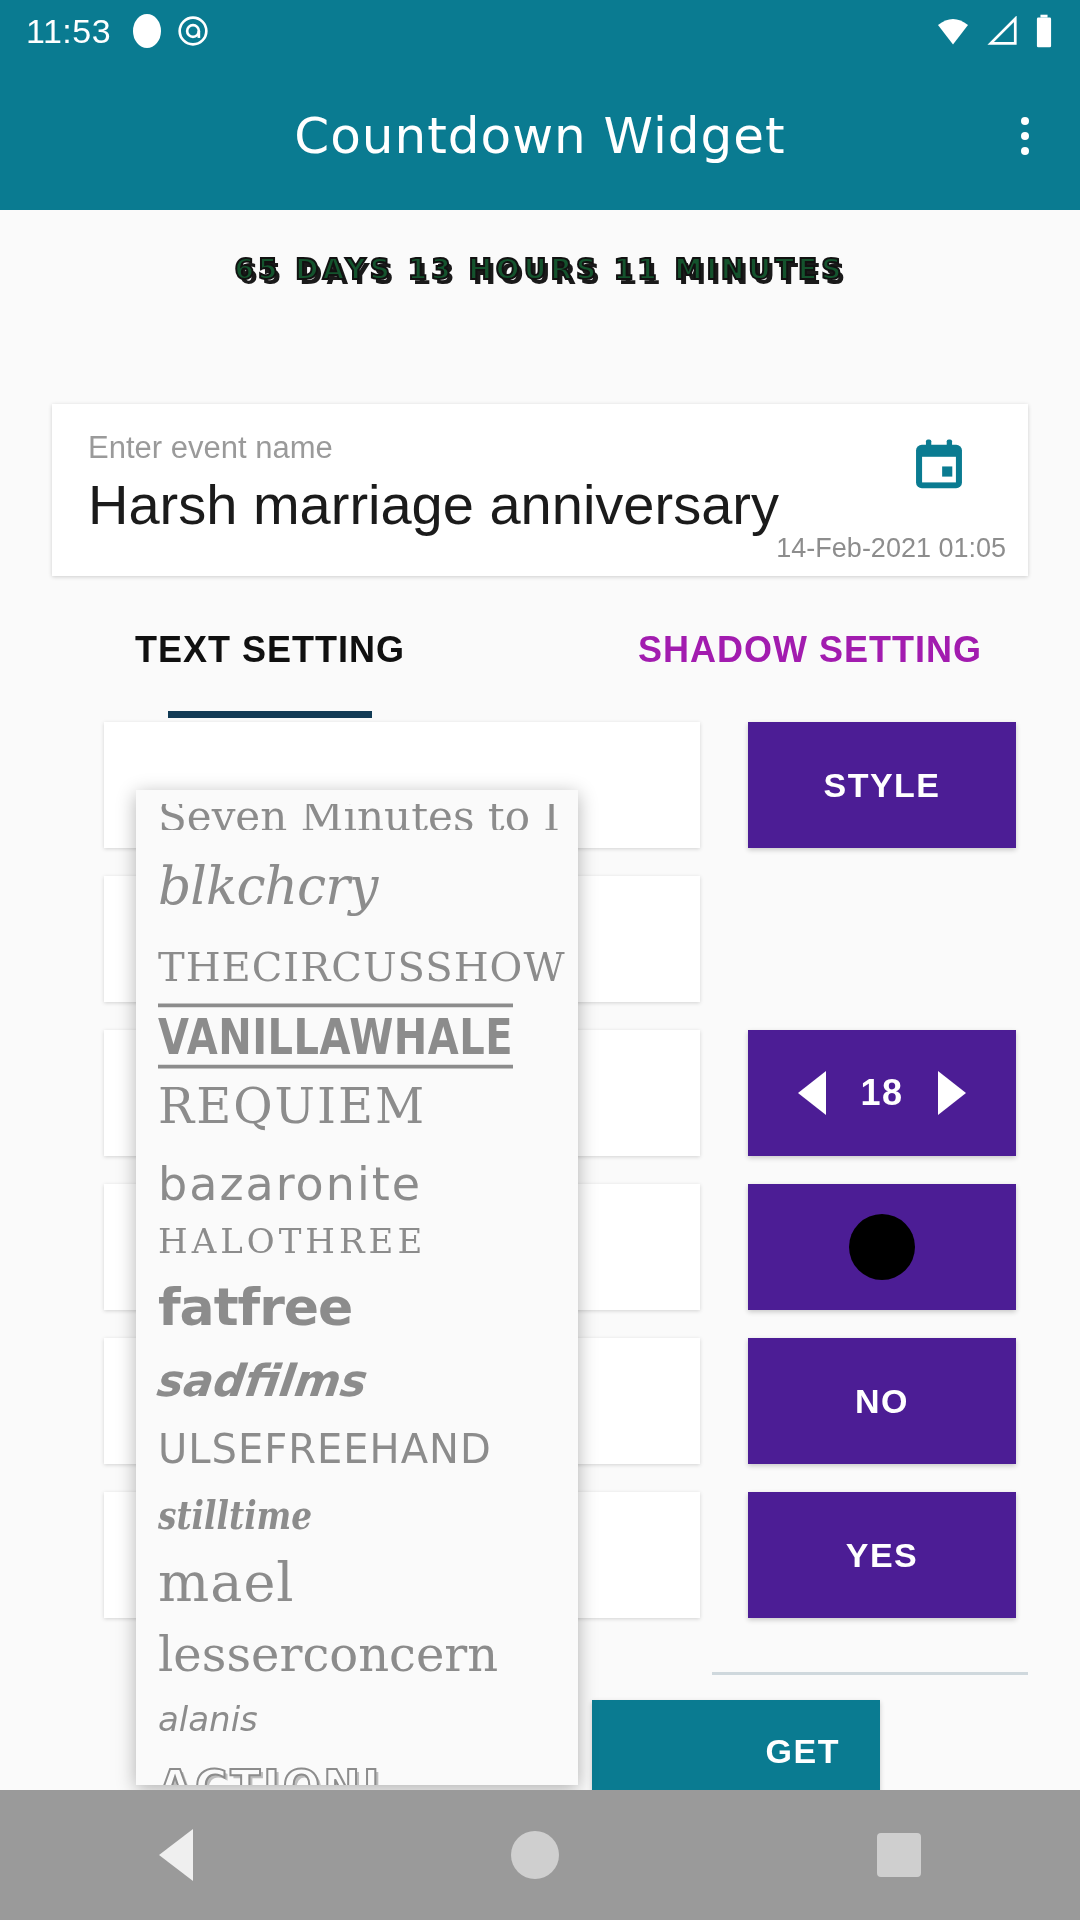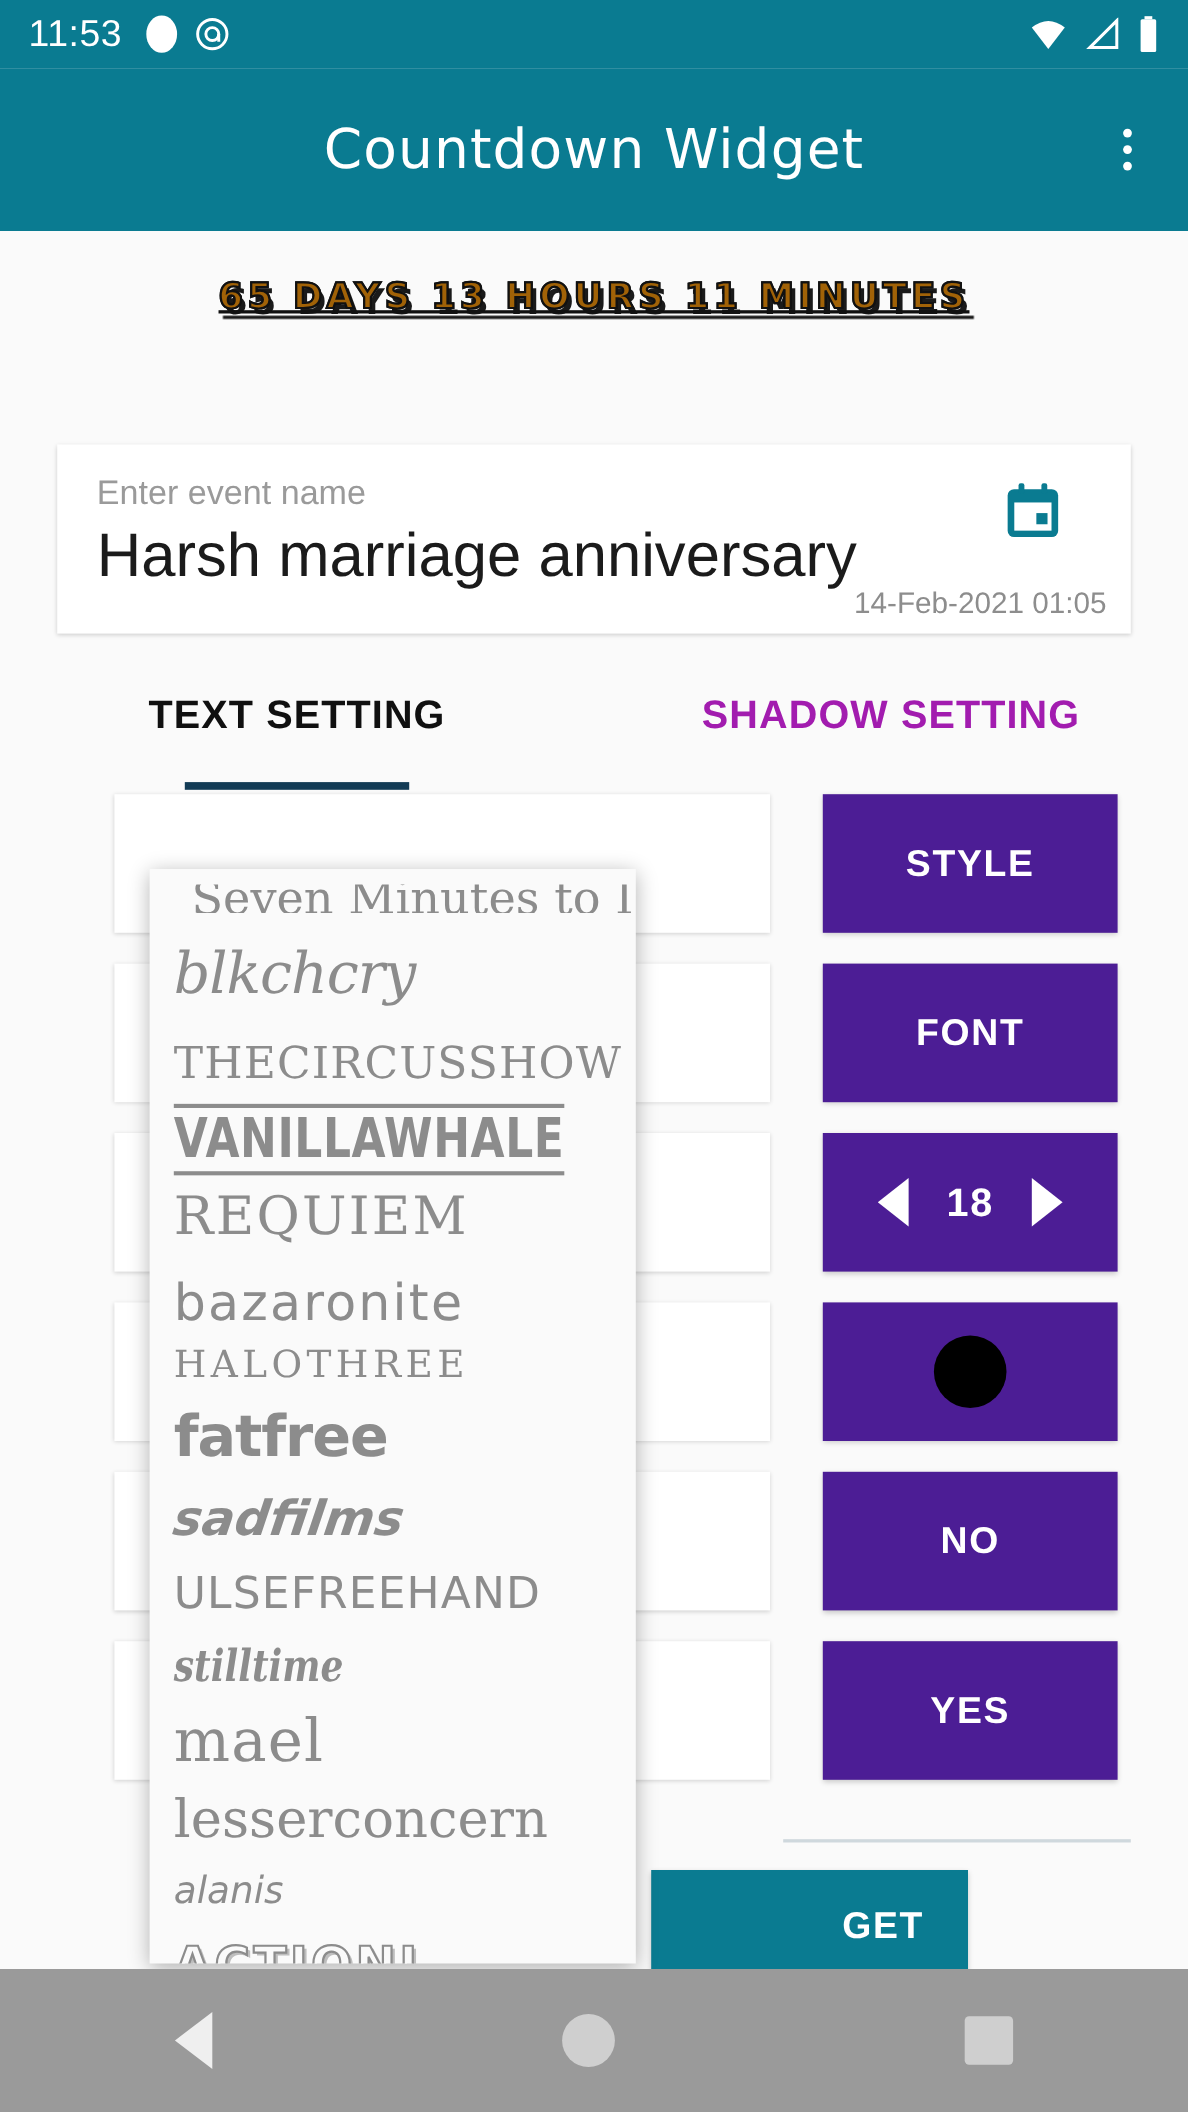--- a/index.html
+++ b/index.html
@@ -40,26 +40,25 @@
   .overflow-btn i { width:8px; height:8px; border-radius:50%; background:#fff; display:block; }
 
   
   .countdown-preview {
     position:absolute; top:210px; left:0; width:1080px; height:118px;
     display:flex; align-items:center; justify-content:center;
     background:#fafafa;
   }
   .countdown-text {
     font-family:"DejaVu Sans", sans-serif;
-    font-size:32px; font-weight:700; letter-spacing:4px;
-    color:#a16207;
+    font-size:28px; font-weight:700; letter-spacing:4px;
+    color:#14532d;
     -webkit-text-stroke:2px #111;
     text-shadow: 4px 5px 0 #1a1a1a;
     white-space:nowrap;
-    text-decoration:underline;
   }
 
   
   .event-card {
     position:absolute; top:404px; left:52px; width:976px; height:172px;
     background:#fff;
     box-shadow:0 1px 4px rgba(0,0,0,0.18);
   }
   .event-hint {
     position:absolute; left:36px; top:26px;
@@ -236,21 +235,20 @@
       <div class="row-field">
         <span class="preview-text"></span>
       </div>
       <div class="row-btn">STYLE</div>
     </div>
 
     <div class="row">
       <div class="row-field">
         <span class="preview-text"></span>
       </div>
-      <div class="row-btn">FONT</div>
     </div>
 
     <div class="row">
       <div class="row-field">
         <span class="preview-text"></span>
       </div>
       <div class="row-btn">
         <div class="stepper">
           <div class="tri-left"></div>
           <div class="stepper-val">18</div>
@@ -282,21 +280,21 @@
       <div class="row-btn">YES</div>
     </div>
 
   </div>
 
   <div class="divider"></div>
   <div class="widget-btn">GET</div>
 
   <div class="scrim"></div>
   <div class="dropdown" id="dropdown">
-      <div class="dd-item" style="height: 46px; margin-left: 16px;">
+      <div class="dd-item" style="height: 46px;">
         <span class="f-partial">Seven Minutes to I</span>
       </div>
       <div class="dd-item" style="height: 92px;">
         <span class="f-blkchcry">blkchcry</span>
       </div>
       <div class="dd-item" style="height: 70px;">
         <span class="f-circus">THECIRCUSSHOW</span>
       </div>
       <div class="dd-item" style="height: 68px;">
         <span class="f-vanilla">VANILLAWHALE</span>

